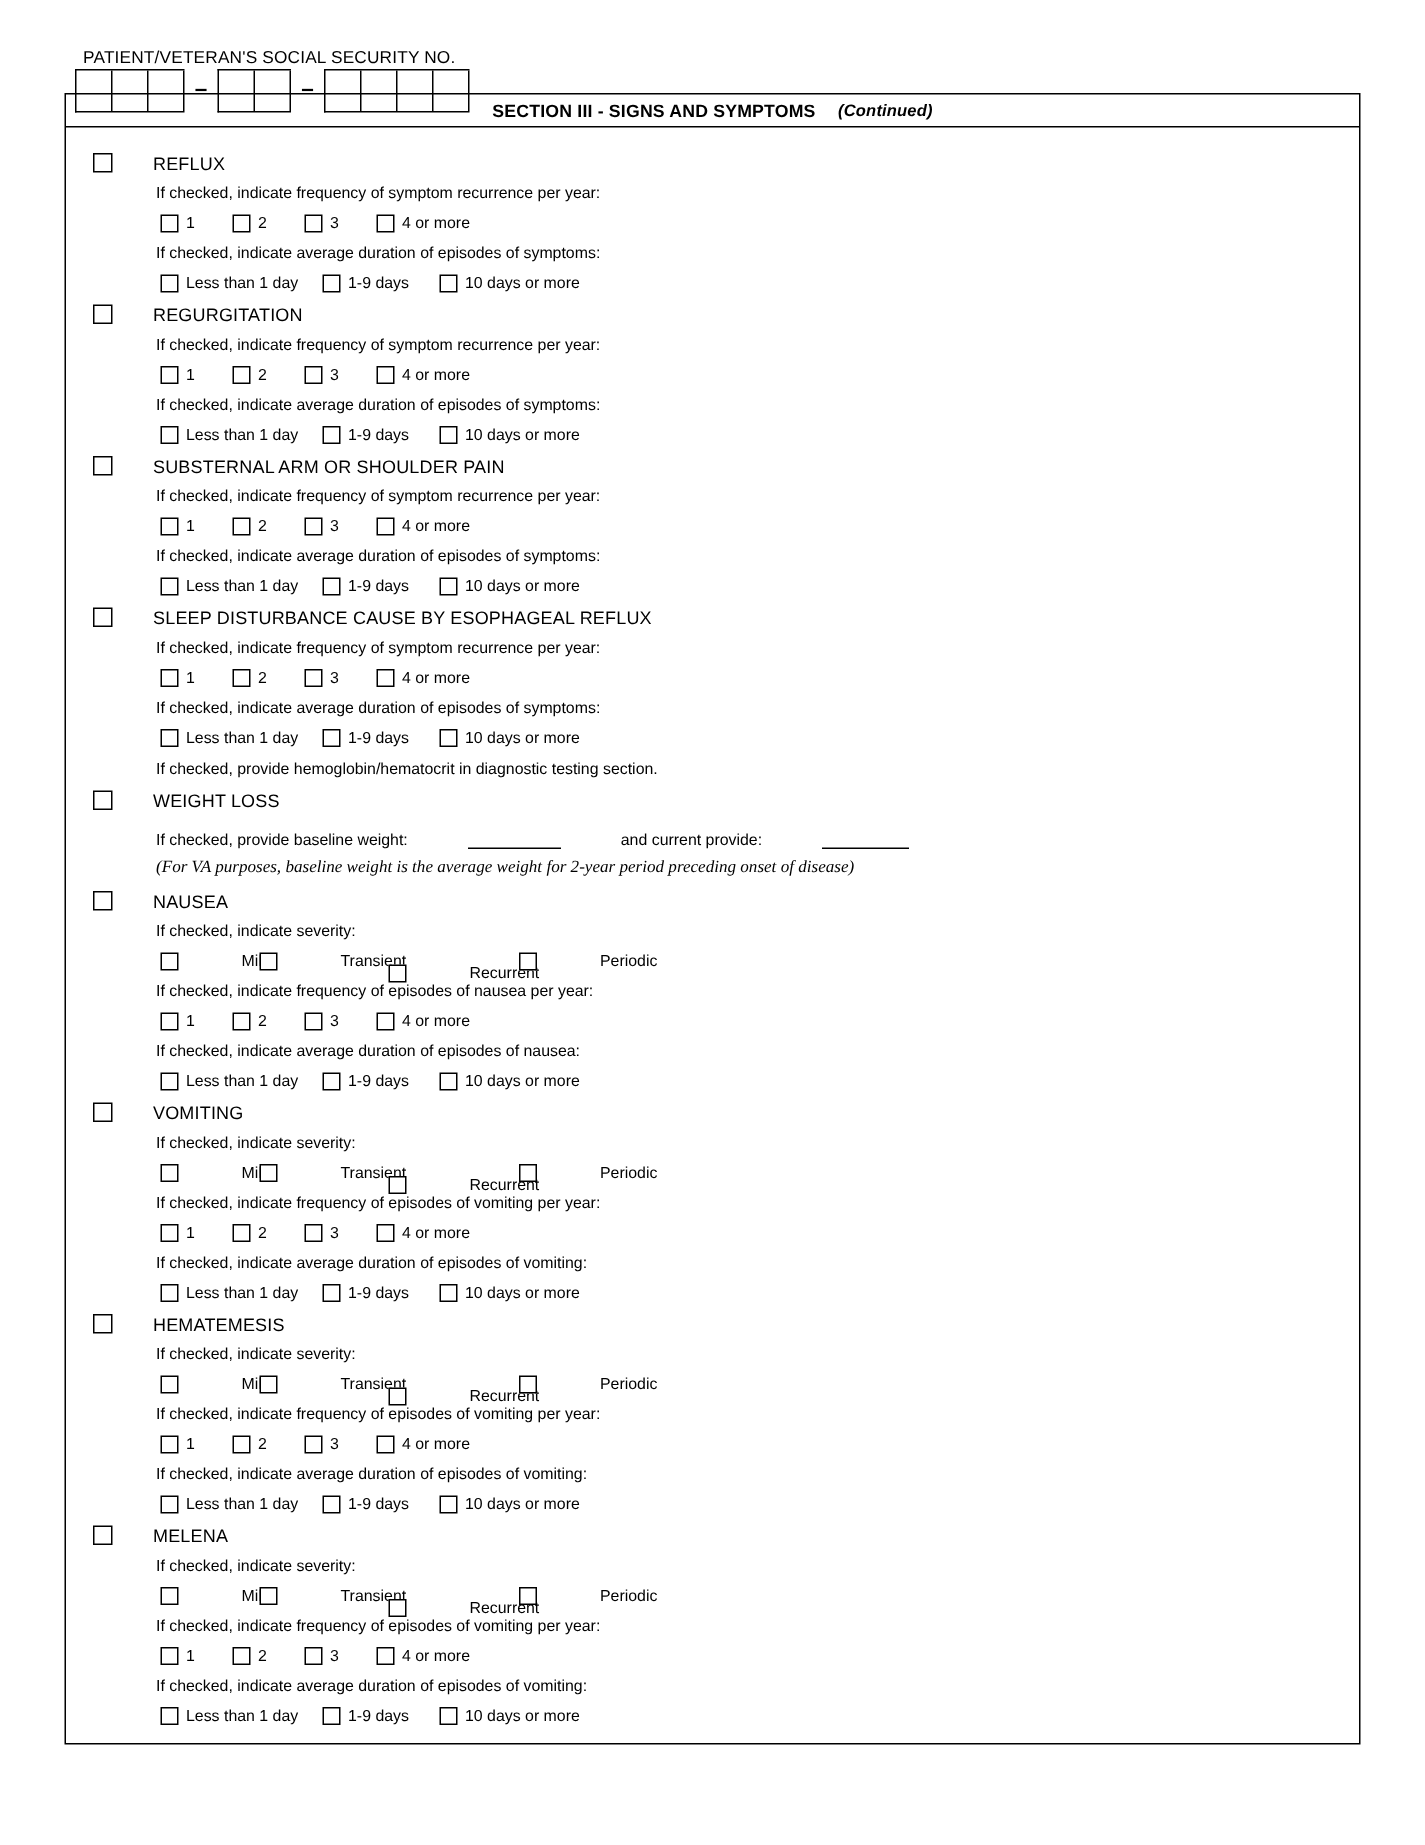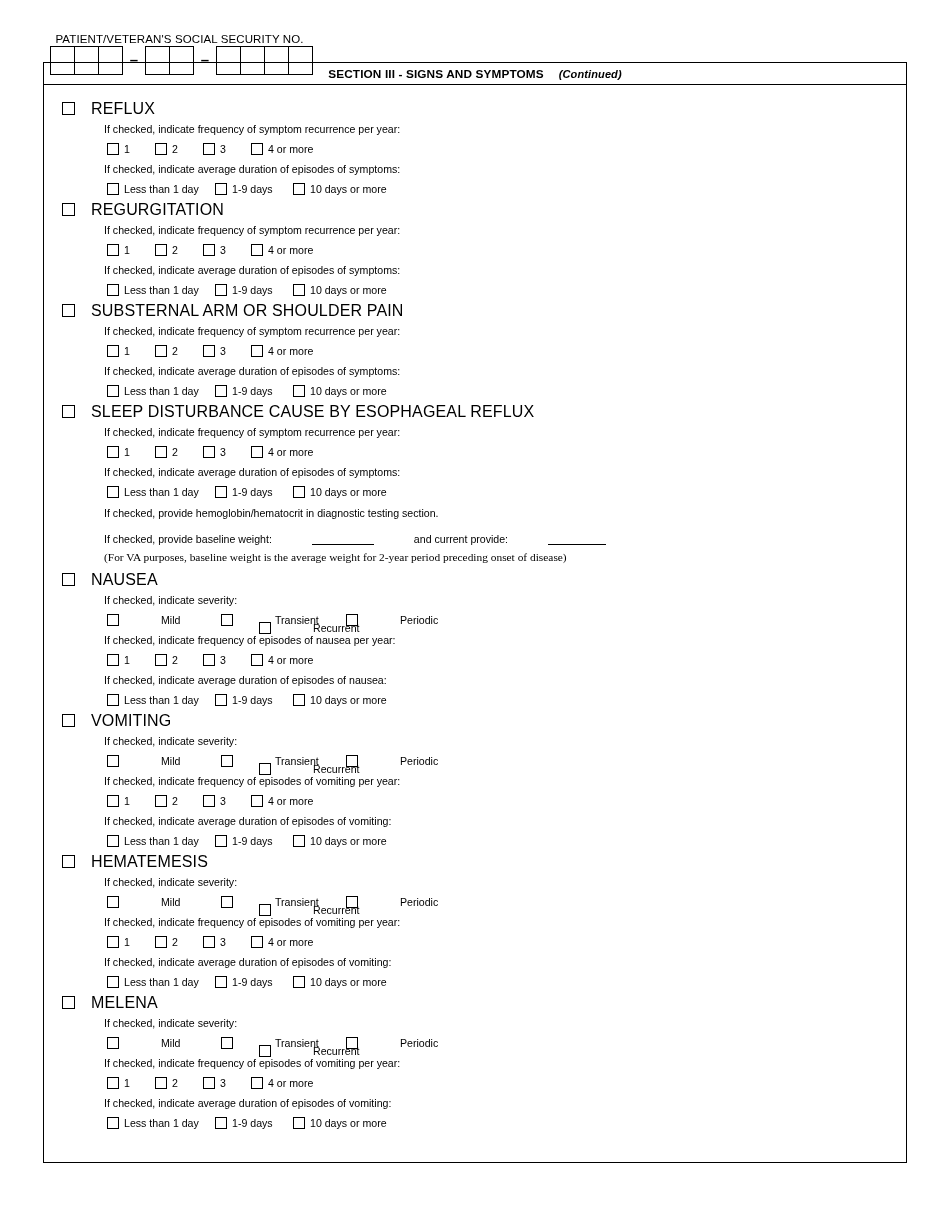--- a/index.html
+++ b/index.html
@@ -118,22 +118,22 @@
   .symptom {
     margin-bottom: 0;
   }
   .symptom-head {
     display: flex;
     align-items: center;
     padding-left: 18px;
     height: 21px;
   }
   .symptom-title {
-    font-size: 16px;
-    margin-left: 16px;
+    font-size: 12px;
+    margin-left: 27px;
     letter-spacing: 0.01em;
     white-space: nowrap;
   }
 
   .prompt {
     font-size: 10.6px;
     padding-left: 60px;
     height: 19px;
     display: flex;
     align-items: center;
@@ -155,21 +155,21 @@
     margin-left: 5px;
   }
 
   
   .row-freq .opt { width: 48px; }
   .row-freq .opt:last-child { width: auto; }
   .row-dur .opt { width: 108px; }
   .row-dur .opt:nth-child(2) { width: 78px; }
   .row-dur .opt:last-child { width: auto; }
   .row-sev .opt { width: 66px; gap: 37px; }
-  .row-sev .opt:nth-child(2) { width: 86px; padding-left: 48px; }
+  .row-sev .opt:nth-child(2) { width: 86px; }
   .row-sev .opt:nth-child(3) { width: 87px; margin-top: 16px; }
   .row-sev .opt:last-child { width: auto; }
 
   
   .note {
     font-size: 10.6px;
     padding-left: 60px;
     height: 21px;
     display: flex;
     align-items: center;
@@ -187,20 +187,21 @@
   .blank {
     display: inline-block;
     width: 62px;
     border-bottom: 1.3px solid #000;
     height: 13px;
     margin: 0 8px;
   }
   .blank.b2 { width: 58px; margin-right: 0; }
   .italic-note {
     font-family: "Liberation Serif", serif;
+    font-style: italic;
     font-size: 11.4px;
     padding-left: 60px;
     height: 24px;
     display: flex;
     align-items: center;
     white-space: nowrap;
   }
 
   
   .footer {
@@ -407,20 +408,24 @@
             <div class="opt">
               <span class="cb-sm"></span>
               <span class="opt-label">10 days or more</span>
             </div>
           </div>
         </div>
         <div class="symptom">
           <div class="note">If checked, provide hemoglobin/hematocrit in diagnostic testing section.</div>
         </div>
         <div class="symptom">
+          <div class="symptom-head">
+            <span class="cb"></span>
+            <span class="symptom-title">WEIGHT LOSS</span>
+          </div>
           <div class="weight-row">
             <span>If checked, provide baseline weight:</span>
             <span class="blank"></span>
             <span>and current provide:</span>
             <span class="blank b2"></span>
           </div>
           <div class="italic-note">(For VA purposes, baseline weight is the average weight for 2-year period preceding onset of disease)</div>
         </div>
         <div class="symptom">
           <div class="symptom-head">

